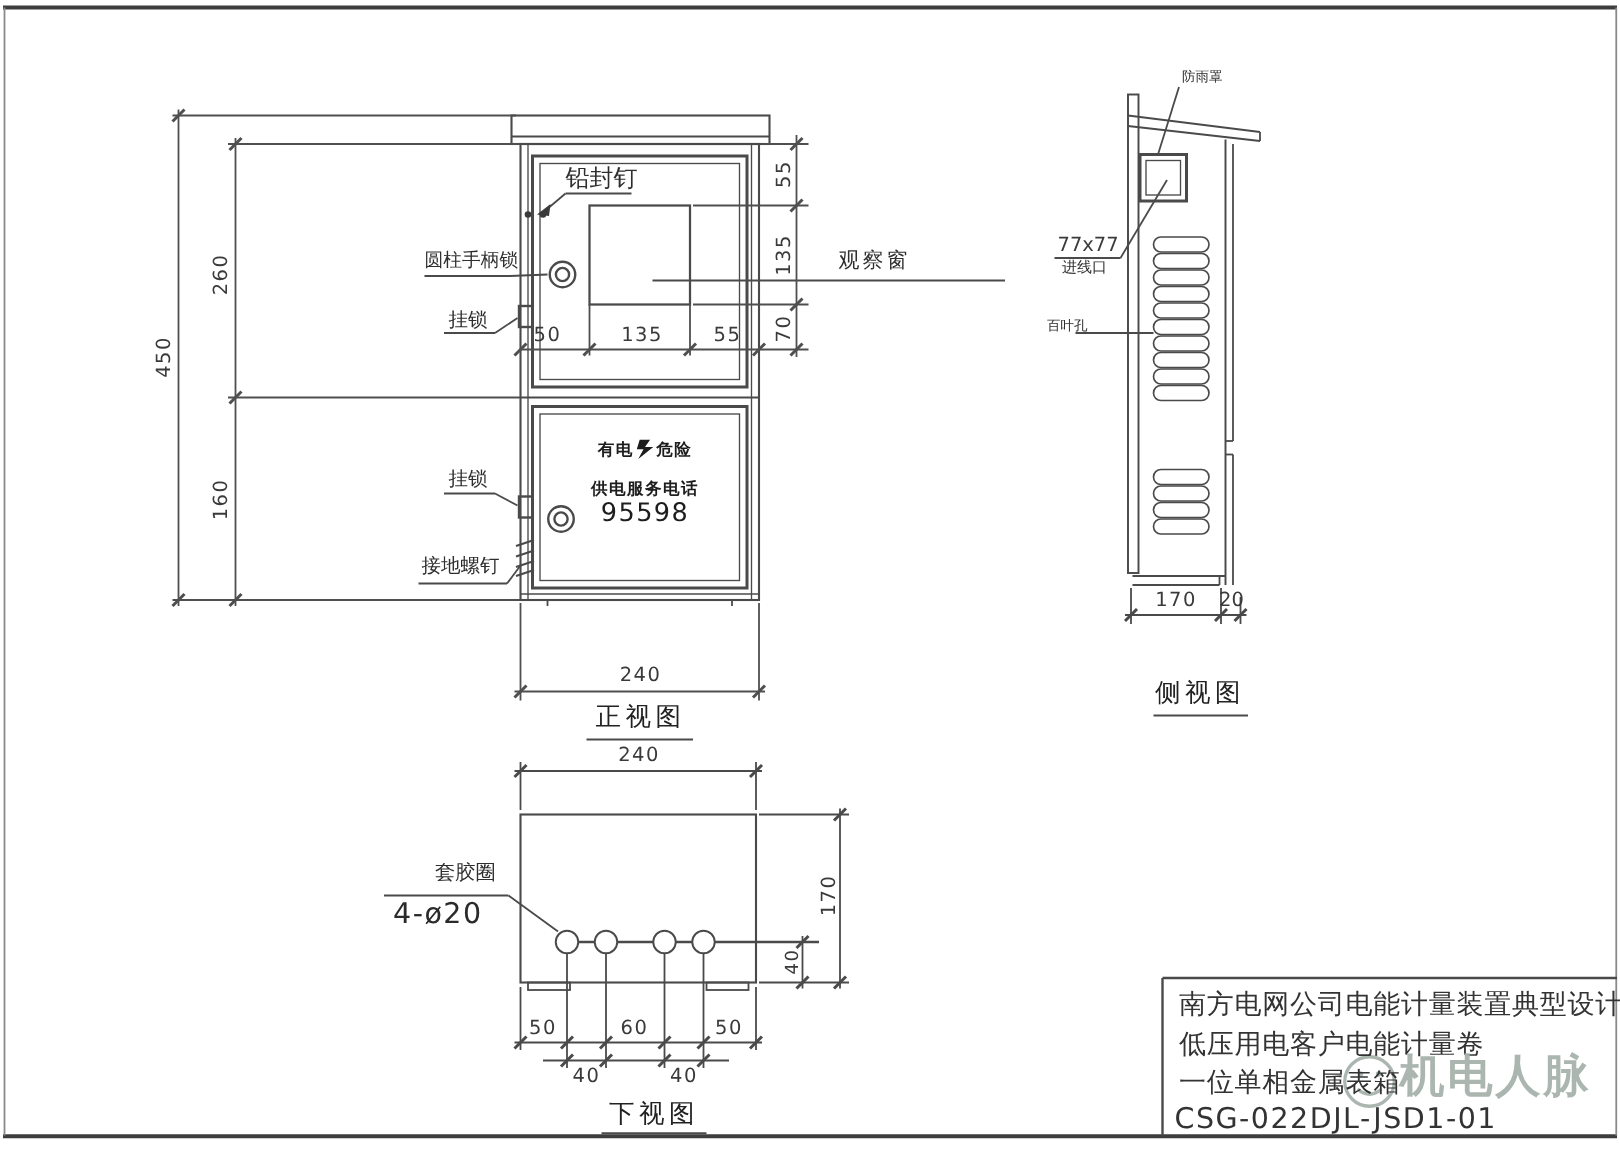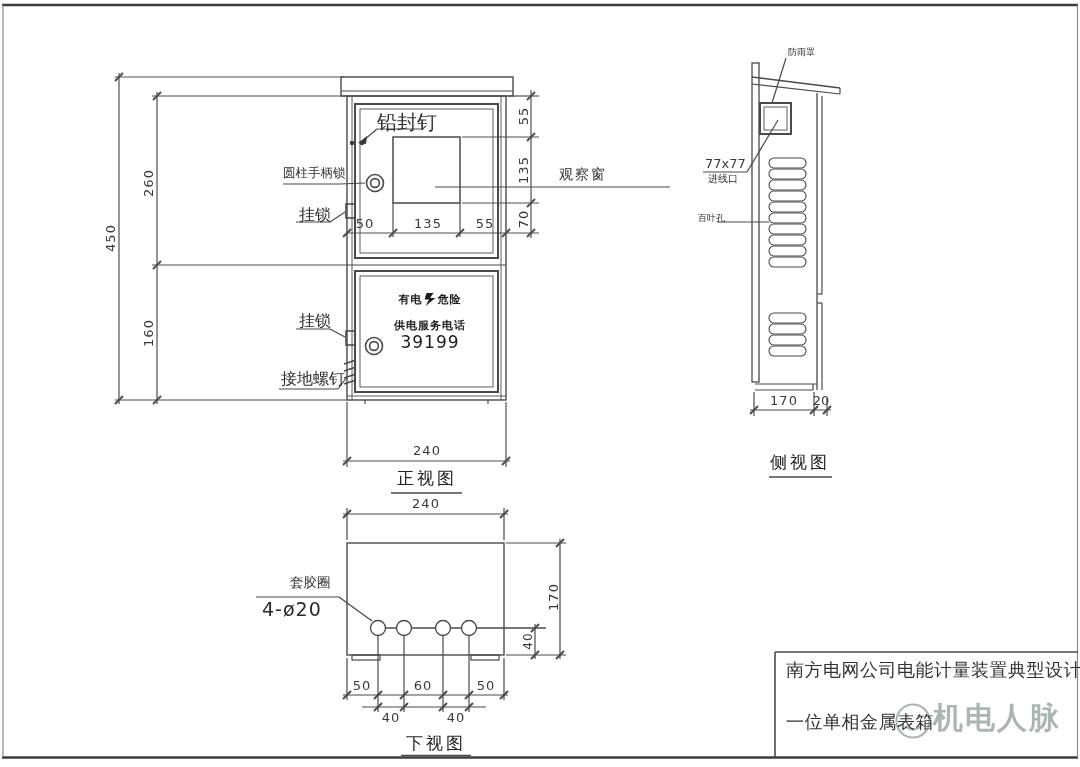--- a/index.html
+++ b/index.html
@@ -3,21 +3,21 @@
 <meta charset="utf-8">
 <style>
   html,body{margin:0;padding:0;background:#ffffff;}
   .stage{position:relative;width:1080px;height:767px;background:#ffffff;overflow:hidden;
          font-family:"DejaVu Sans",sans-serif;color:#2b2b2b;}
   .stage svg.linework{position:absolute;left:0;top:0;}
   .lbl{position:absolute;white-space:nowrap;color:#2e2e2e;line-height:1;}
   .c{transform:translateX(-50%);}
   .rot{transform:translate(-50%,-50%) rotate(-90deg);transform-origin:center;}
   .dim{font-size:13px;letter-spacing:1px;color:#3a3a3a;}
-  .callout{font-size:16px;color:#2e2e2e;}
+  .callout{font-size:13px;color:#2e2e2e;}
   .viewtitle{font-size:17px;letter-spacing:3px;color:#222;}
   .doortext{font-size:11px;font-weight:bold;color:#1d1d1d;letter-spacing:1px;
             display:flex;align-items:center;gap:2px;}
   .tb{font-size:18px;color:#333;letter-spacing:0.5px;}
   .wm-text{font-size:30px;color:#a7b3ac;letter-spacing:2px;font-weight:600;opacity:.95;}
 </style>
 </head>
 <body>
 
 <div class="stage">
@@ -246,36 +246,36 @@
 
       <g stroke="#a7b3ac" stroke-width="2.2" opacity="0.95">
         <circle cx="913" cy="721" r="16.5"></circle>
         <circle cx="907" cy="716" r="1.8" fill="#a7b3ac" stroke="none"></circle>
         <circle cx="919" cy="716" r="1.8" fill="#a7b3ac" stroke="none"></circle>
         <path d="M905 726 Q913 733 921 726" fill="none"></path>
       </g>
     </g>
   </svg>
 
-  <div class="lbl callout" style="left:377px;top:112px;font-size:20px;font-family:Liberation Serif, serif;">铅封钉</div>
+  <div class="lbl callout" style="left:377px;top:112px;font-size:16px;font-family:Liberation Serif, serif;">铅封钉</div>
   <div class="lbl callout" style="left:283px;top:167px;font-size:12.5px;">圆柱手柄锁</div>
   <div class="lbl callout" style="left:299px;top:207px;">挂锁</div>
   <div class="lbl callout" style="left:559px;top:168px;font-size:14px;letter-spacing:2px;font-family:Liberation Serif, serif;">观察窗</div>
   <div class="lbl callout" style="left:299px;top:313px;">挂锁</div>
   <div class="lbl callout" style="left:281px;top:371px;">接地螺钉</div>
 
   <div class="lbl doortext" style="left:430px;top:293px;transform:translateX(-50%);justify-content:center;">
     <span>有电</span>
     <svg width="11" height="13" viewBox="0 0 11 13">
       <path d="M2 0 L9 0 L5.5 5 L11 5 L1 13 L4.5 6.5 L0 6.5 Z" fill="#1d1d1d"></path>
     </svg>
     <span>危险</span>
   </div>
   <div class="lbl doortext" style="left:430px;top:320px;transform:translateX(-50%);">供电服务电话</div>
-  <div class="lbl c" style="left:430px;top:334px;font-size:17px;letter-spacing:1px;color:#1d1d1d;">39199</div>
+  <div class="lbl c" style="left:430px;top:334px;font-size:17px;letter-spacing:1px;color:#1d1d1d;">95598</div>
 
   <div class="lbl dim rot" style="left:110px;top:238px;">450</div>
   <div class="lbl dim rot" style="left:148px;top:183px;">260</div>
   <div class="lbl dim rot" style="left:148px;top:333px;">160</div>
   <div class="lbl dim rot" style="left:523px;top:116px;">55</div>
   <div class="lbl dim rot" style="left:523px;top:170px;">135</div>
   <div class="lbl dim rot" style="left:523px;top:219px;">70</div>
   <div class="lbl dim c" style="left:365px;top:217px;">50</div>
   <div class="lbl dim c" style="left:428px;top:217px;">135</div>
   <div class="lbl dim c" style="left:485px;top:217px;">55</div>
@@ -296,17 +296,19 @@
   <div class="lbl dim rot" style="left:553px;top:597px;">170</div>
   <div class="lbl rot" style="left:528px;top:641px;font-size:12px;color:#3a3a3a;letter-spacing:1px;">40</div>
   <div class="lbl dim c" style="left:362px;top:679px;">50</div>
   <div class="lbl dim c" style="left:423px;top:679px;">60</div>
   <div class="lbl dim c" style="left:486px;top:679px;">50</div>
   <div class="lbl dim c" style="left:391px;top:711px;">40</div>
   <div class="lbl dim c" style="left:456px;top:711px;">40</div>
   <div class="lbl viewtitle c" style="left:436px;top:735px;">下视图</div>
 
   <div class="lbl tb" style="left:786px;top:661px;">南方电网公司电能计量装置典型设计</div>
+  <div class="lbl tb" style="left:786px;top:688px;">低压用电客户电能计量卷</div>
   <div class="lbl tb" style="left:786px;top:713px;">一位单相金属表箱</div>
+  <div class="lbl" style="left:783px;top:737px;font-size:19px;color:#333;letter-spacing:1px;">CSG-022DJL-JSD1-01</div>
 
   <div class="lbl wm-text" style="left:933px;top:703px;">机电人脉</div>
 
 </div>
 
 </body></html>

